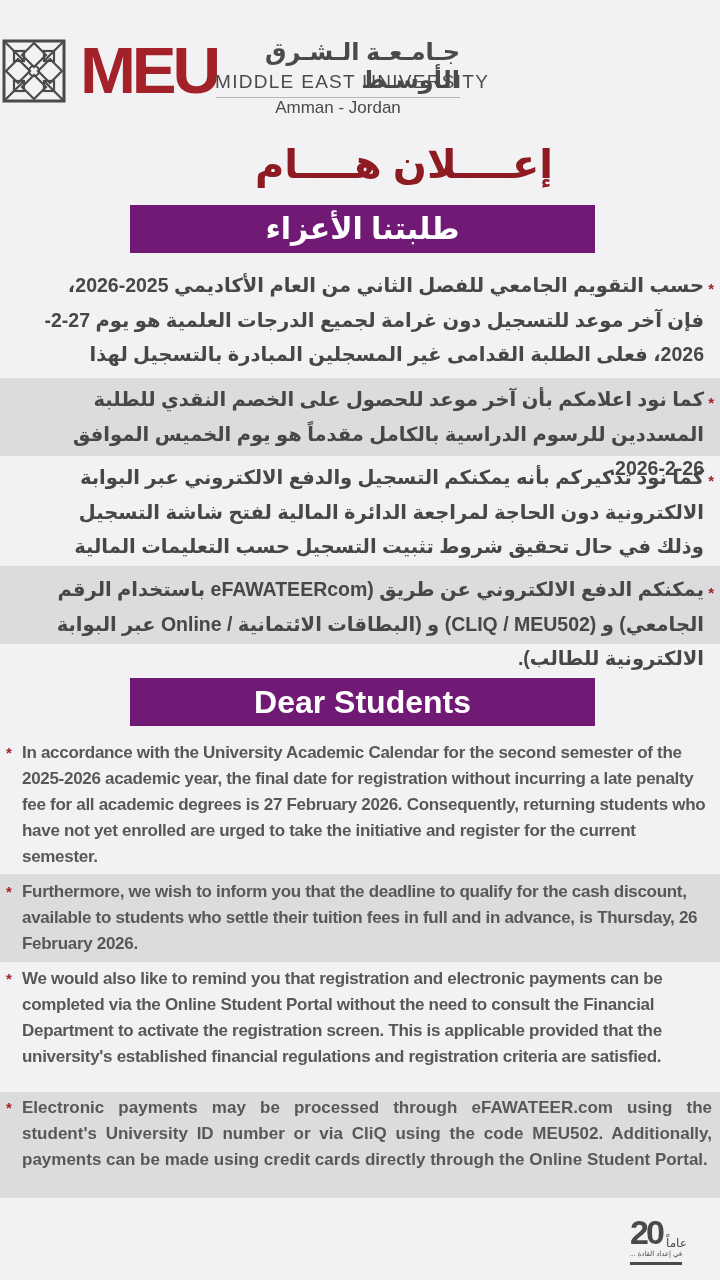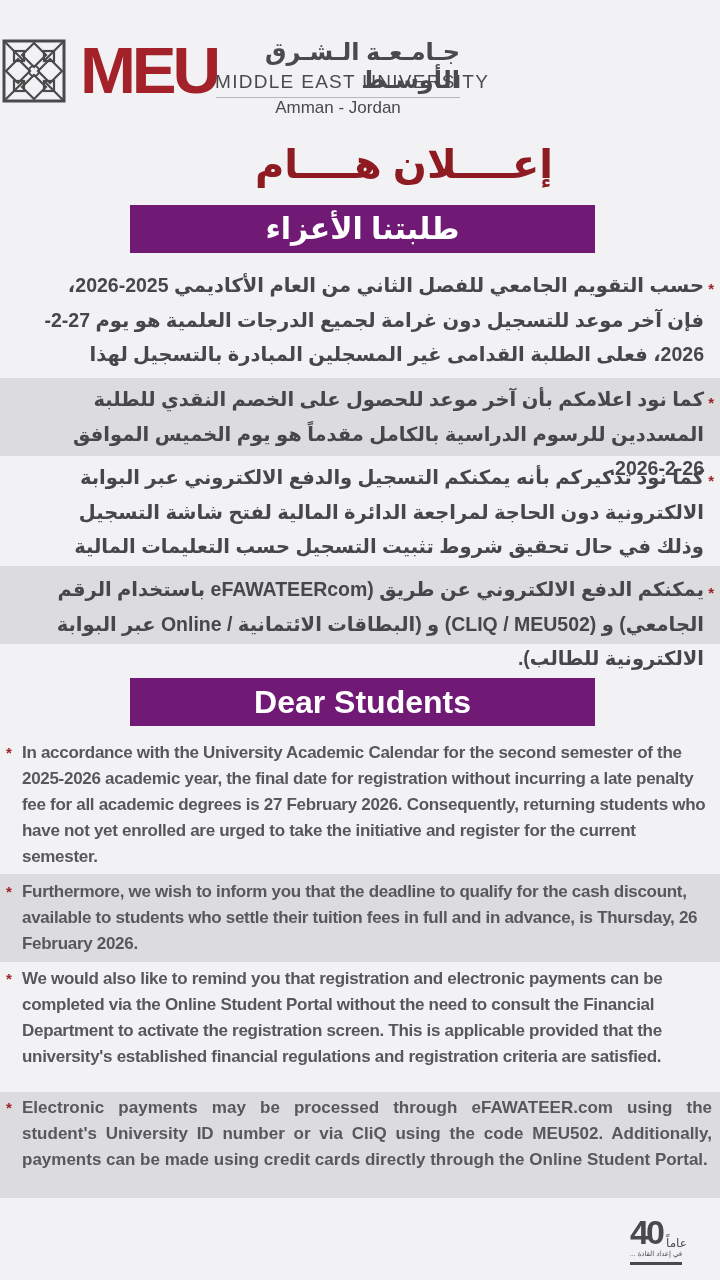--- a/index.html
+++ b/index.html
@@ -105,17 +105,17 @@
 <div class="para en" style="top:966px; height:106px;">
   <span class="star">*</span>
   <span>We would also like to remind you that registration and electronic payments can be completed via the Online Student Portal without the need to consult the Financial Department to activate the registration screen. This is applicable provided that the university's established financial regulations and registration criteria are satisfied.</span>
 </div>
 <div class="para en shade justify" style="top:1092px; height:106px; padding-top:3px;">
   <span class="star" style="top:3px">*</span>
   <span>Electronic payments may be processed through eFAWATEER.com using the student's University ID number or via CliQ using the code MEU502. Additionally, payments can be made using credit cards directly through the Online Student Portal.</span>
 </div>
 
 <div class="anniv">
-  <span class="num">40</span>
+  <span class="num">20</span>
   <span class="yrs">عاماً</span>
   <span class="tag">في إعداد القادة ...</span>
   <span class="bar"></span>
 </div>
 
 </body></html>

